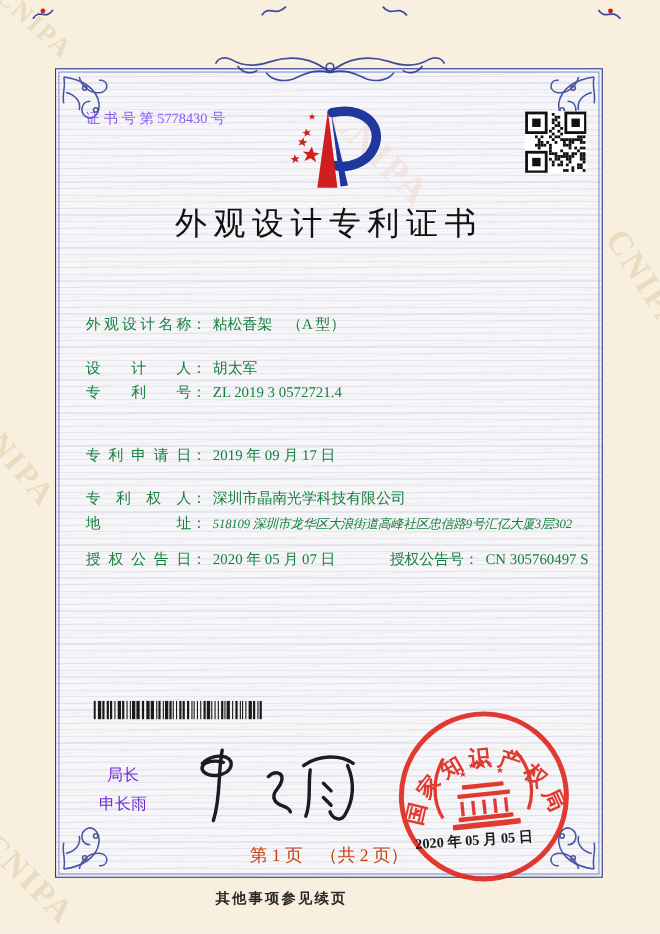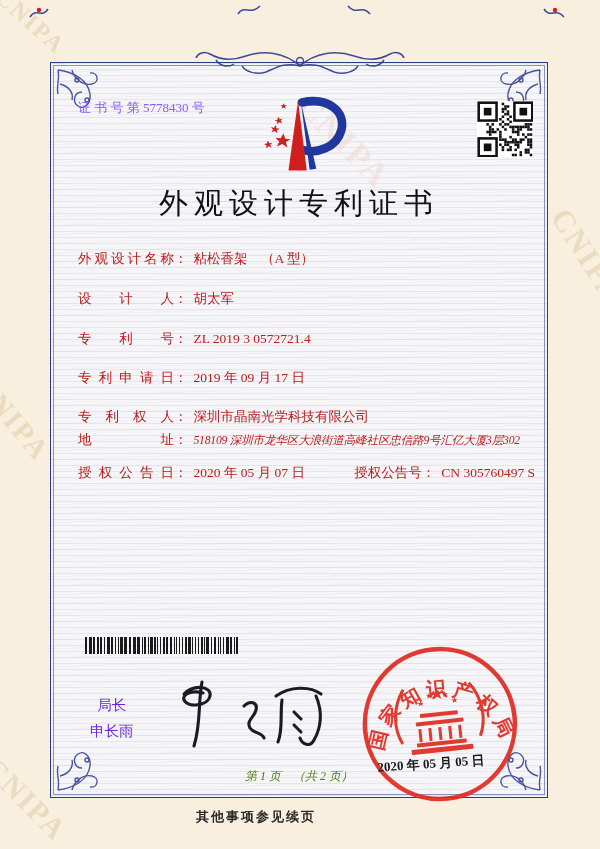--- a/index.html
+++ b/index.html
@@ -33,29 +33,29 @@
   .c-tl{left:54px;top:66px;transform:scale(-1,-1);}
   .c-tr{left:480px;top:66px;transform:scale(1,-1);}
   .c-bl{left:54px;top:730px;transform:scale(-1,1);}
   .c-br{left:480px;top:730px;}
   
   .certno{left:78px;top:99px;font-size:13px;z-index:3;color:#8b5cf6;}
   .title{
     left:50px;top:184px;width:498px;text-align:center;z-index:3;
     font-size:29px;font-weight:normal;letter-spacing:6px;color:#111;
   }
-  .row{left:78px;width:452px;font-size:13.5px;z-index:3;white-space:nowrap;color:#b91c1c;}
+  .row{left:78px;width:452px;font-size:13.5px;z-index:3;white-space:nowrap;color:#15803d;margin-top:36px;}
   .lbl{display:inline-block;width:96px;text-align:justify;text-align-last:justify;vertical-align:top;}
   .lbl-n{display:inline-block;vertical-align:top;text-align:center;}
   .val{margin-left:6px;}
   .val-sm{font-size:11.6px;letter-spacing:-0.2px;font-style:italic;}
   .paras{left:76px;top:492px;width:452px;z-index:3;font-size:13px;line-height:1.66;color:#1e1e1e;text-align:justify;}
   .paras p{margin:0;text-indent:2em;}
   .director{left:90px;top:692px;z-index:3;font-size:14.5px;line-height:1.8;color:#6d28d9;text-align:center;}
-  .pageno{left:50px;top:768px;width:498px;text-align:center;font-size:12px;z-index:3;color:#4d7c0f;font-style:italic;}
+  .pageno{left:50px;top:768px;width:498px;text-align:center;font-size:16px;z-index:3;color:#c2410c;}
   .footnote{left:0;top:808px;width:512px;text-align:center;font-size:13px;z-index:3;color:#2a2a2a;letter-spacing:2px;font-weight:bold;}
   .sealdate{
     left:364px;top:755px;width:134px;text-align:center;z-index:5;
     font-size:13px;font-weight:bold;color:#1a1a1a;transform:rotate(-4deg);white-space:nowrap;
   }
   svg{display:block;}
   .z3{z-index:3;} .z4{z-index:4;} .z2{z-index:2;}
 </style>
 </head>
 <body>
@@ -275,21 +275,21 @@
   </svg>
 
 <div class="abs title">外观设计专利证书</div>
 
 <div class="abs row" style="top:250px;">
   <span class="lbl">外观设计名称</span><span>：</span><span class="val">粘松香架　（A 型）</span>
 </div>
 <div class="abs row" style="top:290px;">
   <span class="lbl">设计人</span><span>：</span><span class="val">胡太军</span>
 </div>
-<div class="abs row" style="top:330px;">
+<div class="abs row" style="top:312px;">
   <span class="lbl">专利号</span><span>：</span><span class="val">ZL 2019 3 0572721.4</span>
 </div>
 <div class="abs row" style="top:369px;">
   <span class="lbl">专利申请日</span><span>：</span><span class="val">2019 年 09 月 17 日</span>
 </div>
 <div class="abs row" style="top:408px;">
   <span class="lbl">专利权人</span><span>：</span><span class="val">深圳市晶南光学科技有限公司</span>
 </div>
 <div class="abs row" style="top:431px;">
   <span class="lbl">地址</span><span>：</span><span class="val val-sm">518109 深圳市龙华区大浪街道高峰社区忠信路9号汇亿大厦3层302</span>

